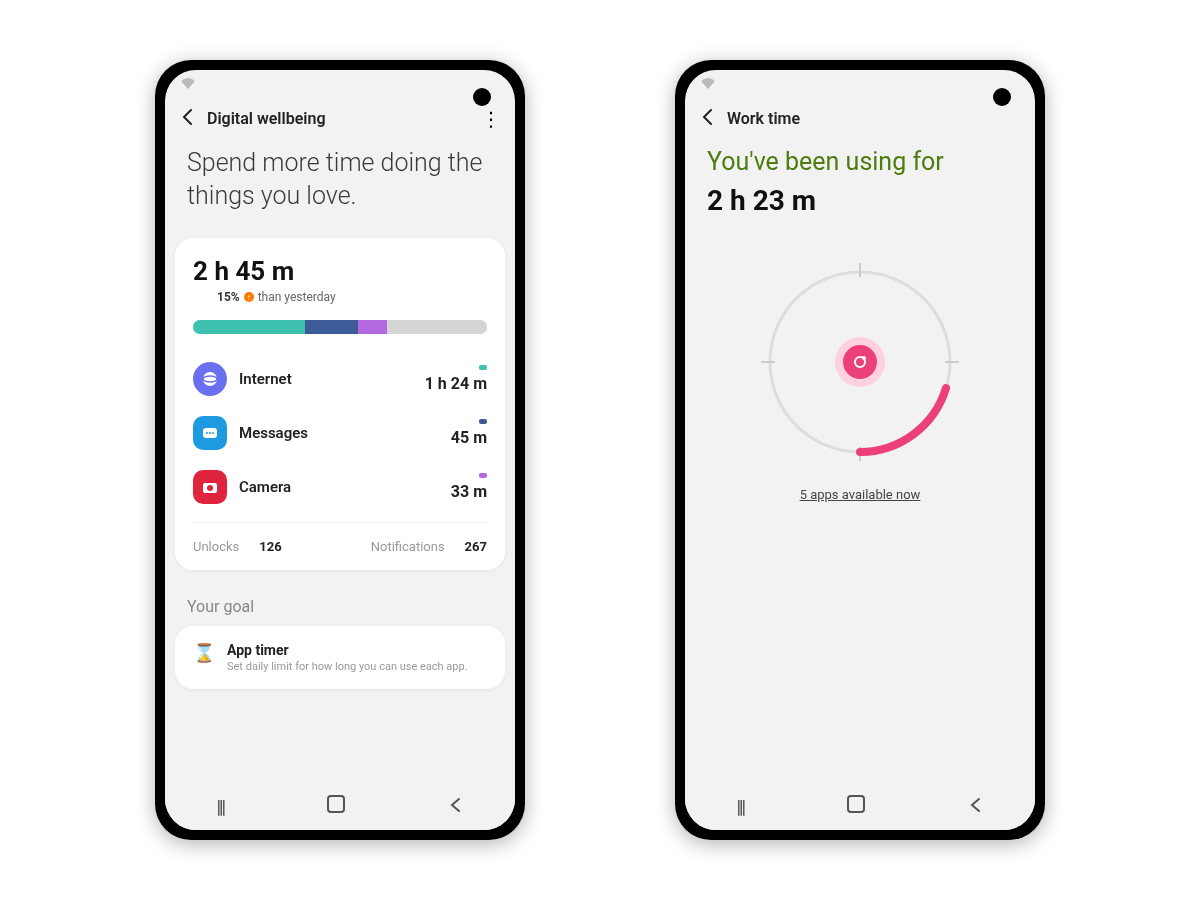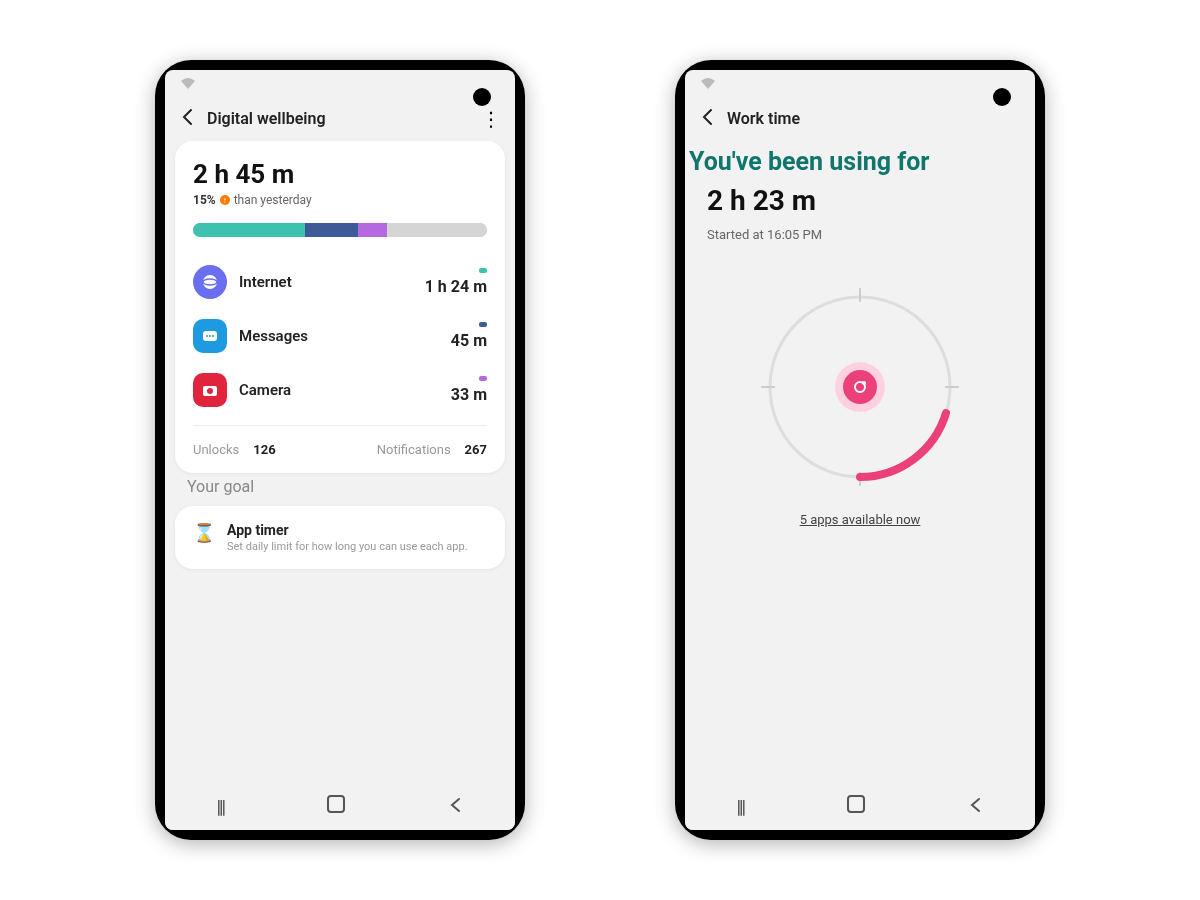--- a/index.html
+++ b/index.html
@@ -23,21 +23,21 @@
     border-radius: 36px;
     padding: 10px;
     box-sizing: border-box;
     box-shadow: 0 4px 20px rgba(0,0,0,0.3);
     position: relative;
   }
   .screen {
     width: 100%;
     height: 100%;
     background: #f2f2f2;
-    border-radius: 8px;
+    border-radius: 31px;
     overflow: hidden;
     display: flex;
     flex-direction: column;
     position: relative;
   }
   .camera-hole {
     position: absolute;
     top: 18px;
     right: 24px;
     width: 18px;
@@ -95,20 +95,21 @@
     font-weight: 700;
     color: #111;
   }
   .trend {
     font-size: 12px;
     color: #666;
     margin-top: 4px;
     display: flex;
     align-items: center;
     gap: 4px;
+    margin-left: 24px;
   }
   .trend .pct { font-weight: 700; color: #333; }
   .trend .arrow {
     width: 10px; height: 10px; border-radius: 50%;
     background: #ff7b00;
     display: inline-flex; align-items: center; justify-content: center;
     color: #fff; font-size: 8px; font-weight: 700;
   }
   .bar {
     display: flex;
@@ -136,26 +137,26 @@
   .app-dot { width: 8px; height: 5px; border-radius: 2px; margin-left: auto; margin-bottom: 2px; }
   .app-right { margin-left: auto; display: flex; flex-direction: column; align-items: flex-end; gap: 2px; }
   .divider { border: none; border-top: 1px solid #eee; margin: 8px 0; }
   .stats-row {
     display: flex;
     align-items: center;
     padding: 8px 0 2px 0;
     font-size: 13px;
   }
   .stats-row .label { color: #999; }
-  .stats-row .val { font-weight: 700; color: #222; margin-left: 14px; }
+  .stats-row .val { font-weight: 700; color: #222; margin-left: 20px; }
   .stats-row .gap { flex: 1; }
   .section-header {
     font-size: 16px;
     color: #888;
-    padding: 4px 22px 10px 22px;
+    padding: 27px 22px 10px 22px;
     font-weight: 400;
   }
   .card2 {
     background: #fff;
     margin: 0 10px;
     border-radius: 18px;
     padding: 16px 18px;
     box-shadow: 0 1px 4px rgba(0,0,0,0.06);
     display: flex;
     gap: 12px;
@@ -177,21 +178,21 @@
     background: #f2f2f2;
     color: #555;
   }
   .navbar span { font-size: 18px; cursor: pointer; }
   .nav-recents { letter-spacing: -2px; font-weight: 600; }
   .nav-home {
     width: 14px; height: 14px; border: 2px solid #555; border-radius: 4px; display: inline-block;
   }
   
   .work-body { flex: 1; display: flex; flex-direction: column; }
-  .work-hero { padding: 6px 22px 4px 4px; font-size: 25px; color: #0f766e; font-weight: 700; }
+  .work-hero { padding: 6px 22px 4px 22px; font-size: 25px; color: #4d7c0f; font-weight: 400; }
   .circle-wrap {
     display: flex;
     justify-content: center;
     padding-top: 40px;
   }
   .avail-link {
     text-align: center;
     font-size: 13px;
     color: #444;
     text-decoration: underline;
@@ -243,20 +244,21 @@
     <div class="topbar">
       <span class="back-btn">
         <svg width="18" height="18" viewBox="0 0 18 18">
             <path d="M12 2 L5 9 L12 16" stroke="#222" stroke-width="2" fill="none" stroke-linecap="round"></path>
           </svg>
       </span>
       <span class="topbar-title">Digital wellbeing</span>
       <span class="overflow">⋮</span>
     </div>
 
+    <div class="hero">Spend more time doing the things you love.</div>
 
     <div class="card">
       <div class="total-time">2 h 45 m</div>
       <div class="trend">
         <span class="pct">15%</span>
         <span class="arrow">↑</span>
         <span>than yesterday</span>
       </div>
       <div class="bar" id="usage-bar">
           <div style="width: 38%; background: rgb(63, 193, 176);"></div>
@@ -358,21 +360,20 @@
         <svg width="18" height="18" viewBox="0 0 18 18">
             <path d="M12 2 L5 9 L12 16" stroke="#222" stroke-width="2" fill="none" stroke-linecap="round"></path>
           </svg>
       </span>
       <span class="topbar-title">Work time</span>
     </div>
 
     <div class="work-body">
       <div class="work-hero">You've been using for</div>
       <div class="big-time" style="padding: 0 22px;">2 h 23 m</div>
-      <div class="subtext" style="padding: 0 22px;">Started at 16:05 PM</div>
 
       <div class="circle-wrap">
         <div style="position:relative; width:210px; height:210px;">
           <svg width="210" height="210" viewBox="0 0 210 210">
             <circle cx="105" cy="105" r="90" fill="none" stroke="#ddd" stroke-width="3"></circle>
             <line x1="105" y1="6" x2="105" y2="20" stroke="#ccc" stroke-width="2"></line>
             <line x1="105" y1="190" x2="105" y2="204" stroke="#ccc" stroke-width="2"></line>
             <line x1="6" y1="105" x2="20" y2="105" stroke="#ccc" stroke-width="2"></line>
             <line x1="190" y1="105" x2="204" y2="105" stroke="#ccc" stroke-width="2"></line>
             <path d="M 105 195 A 90 90 0 0 0 191 131" fill="none" stroke="#ec407a" stroke-width="8" stroke-linecap="round"></path>

